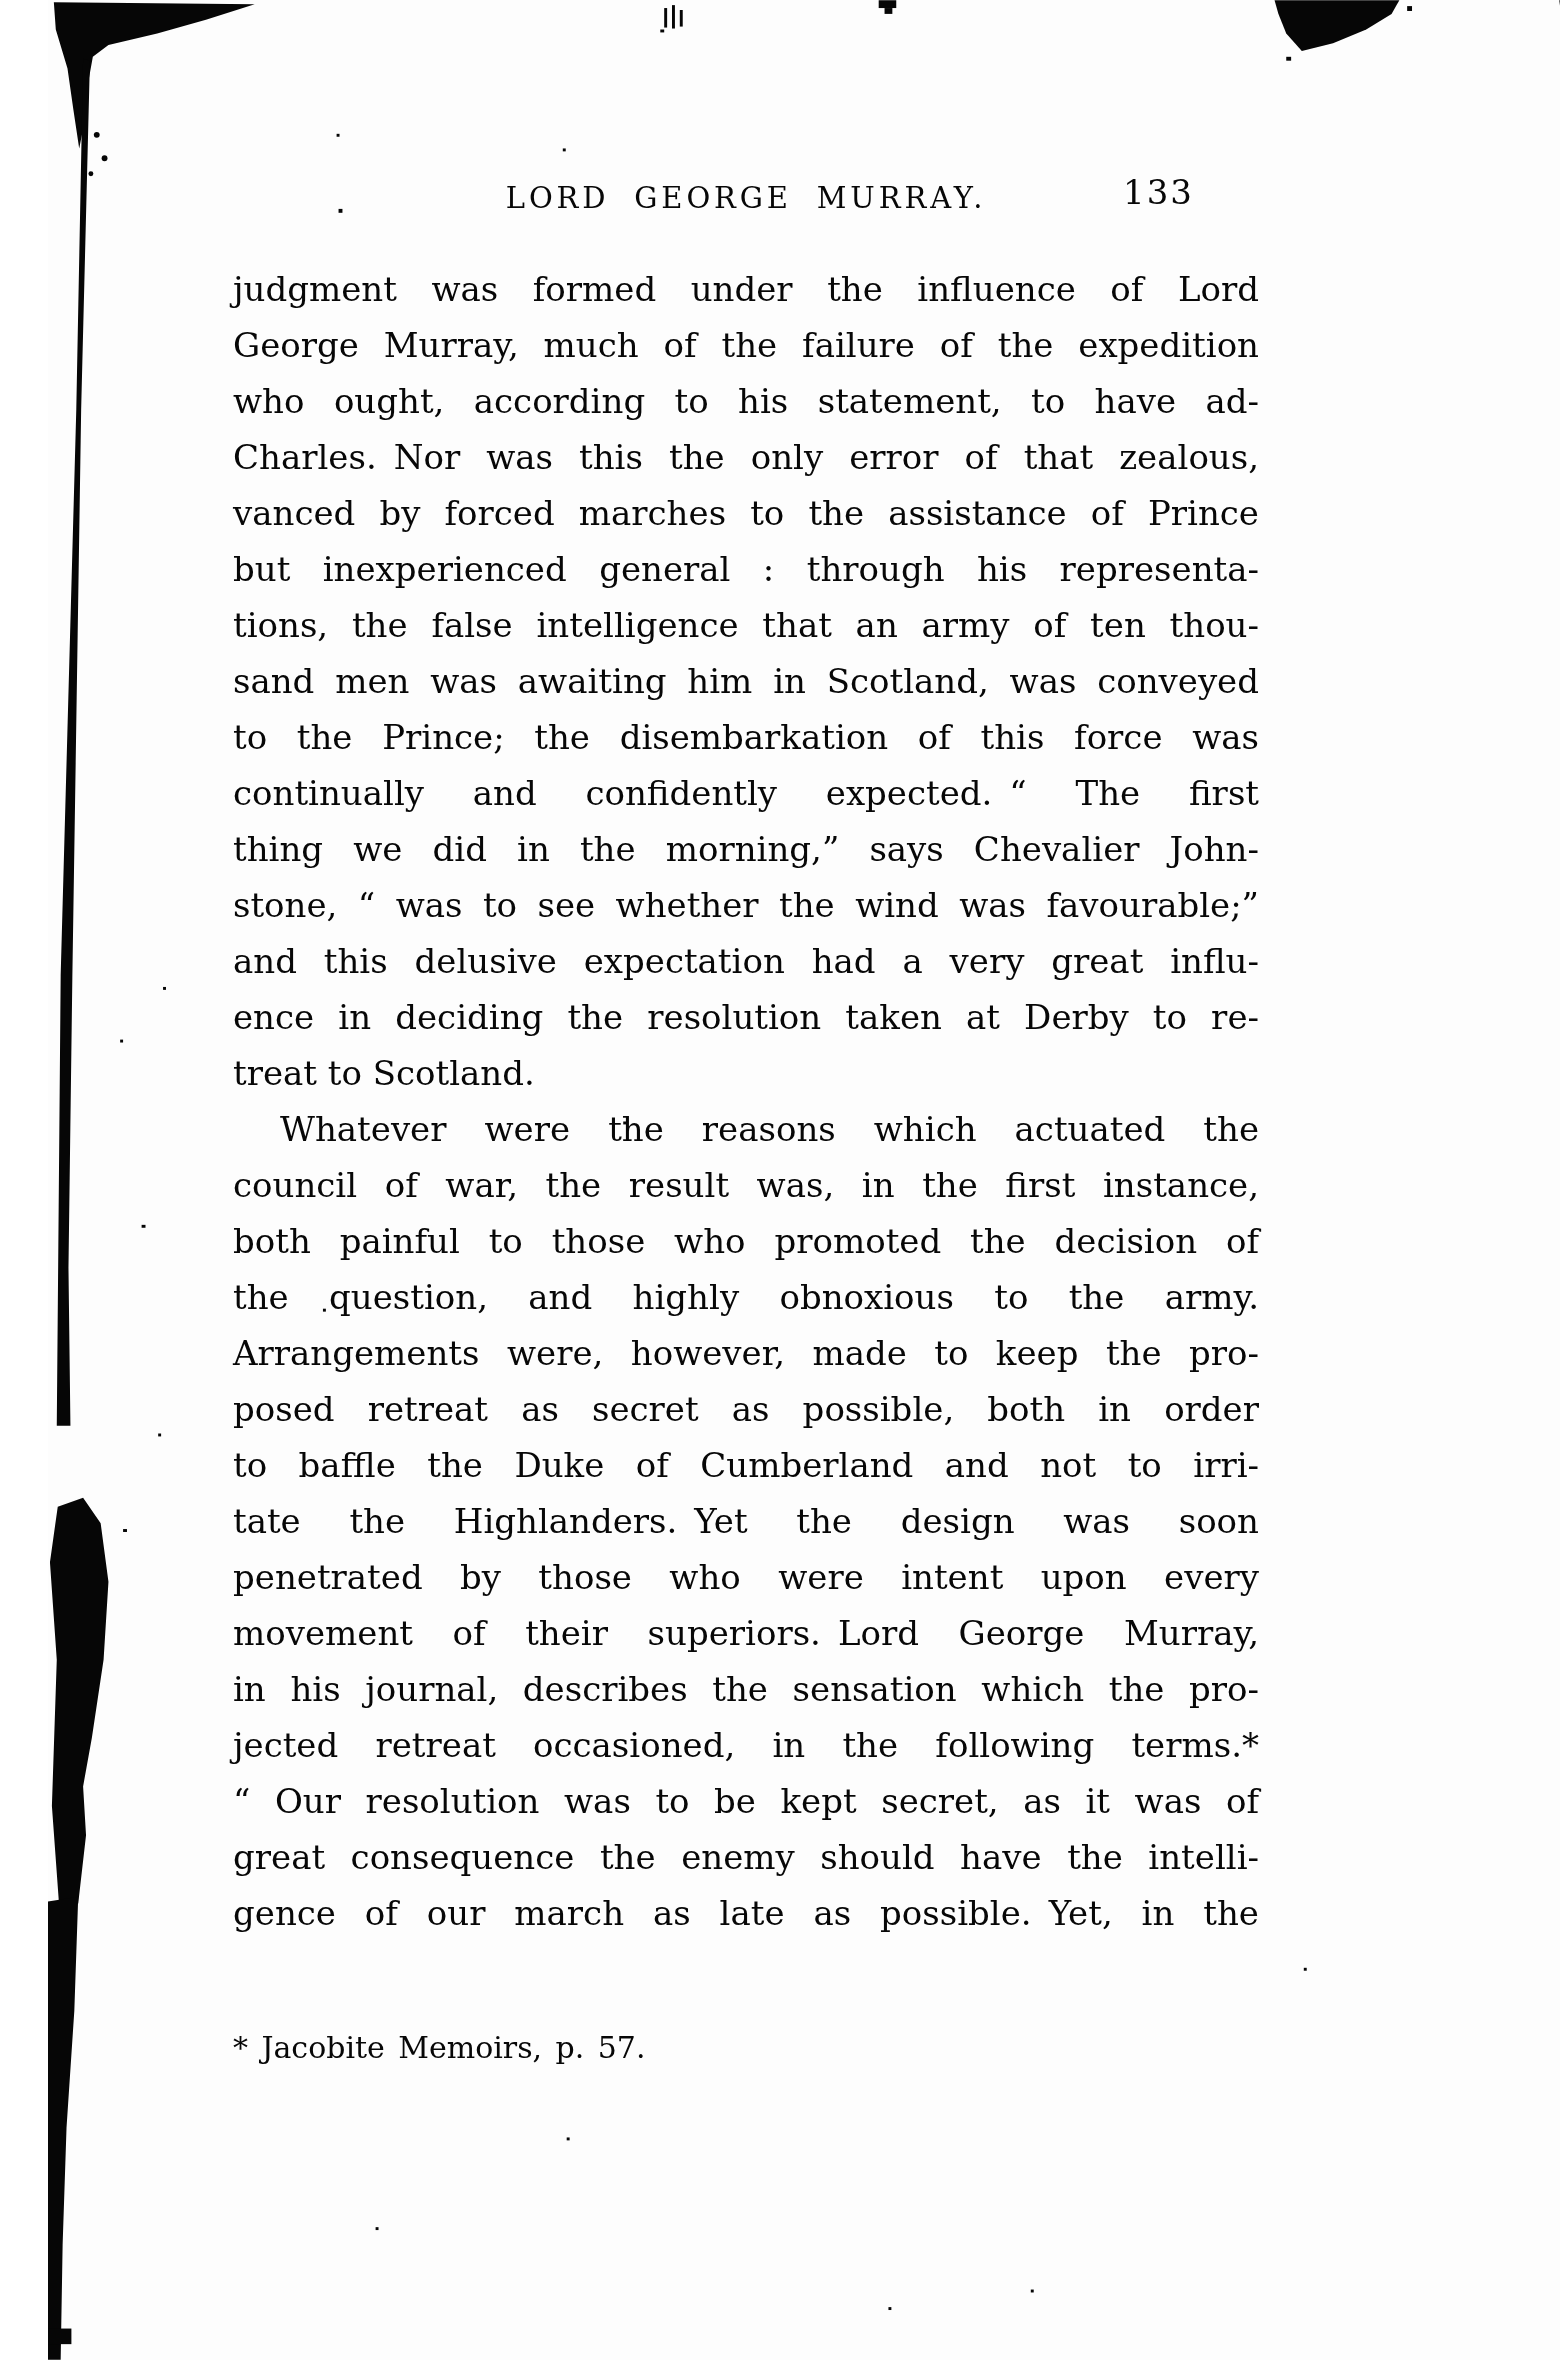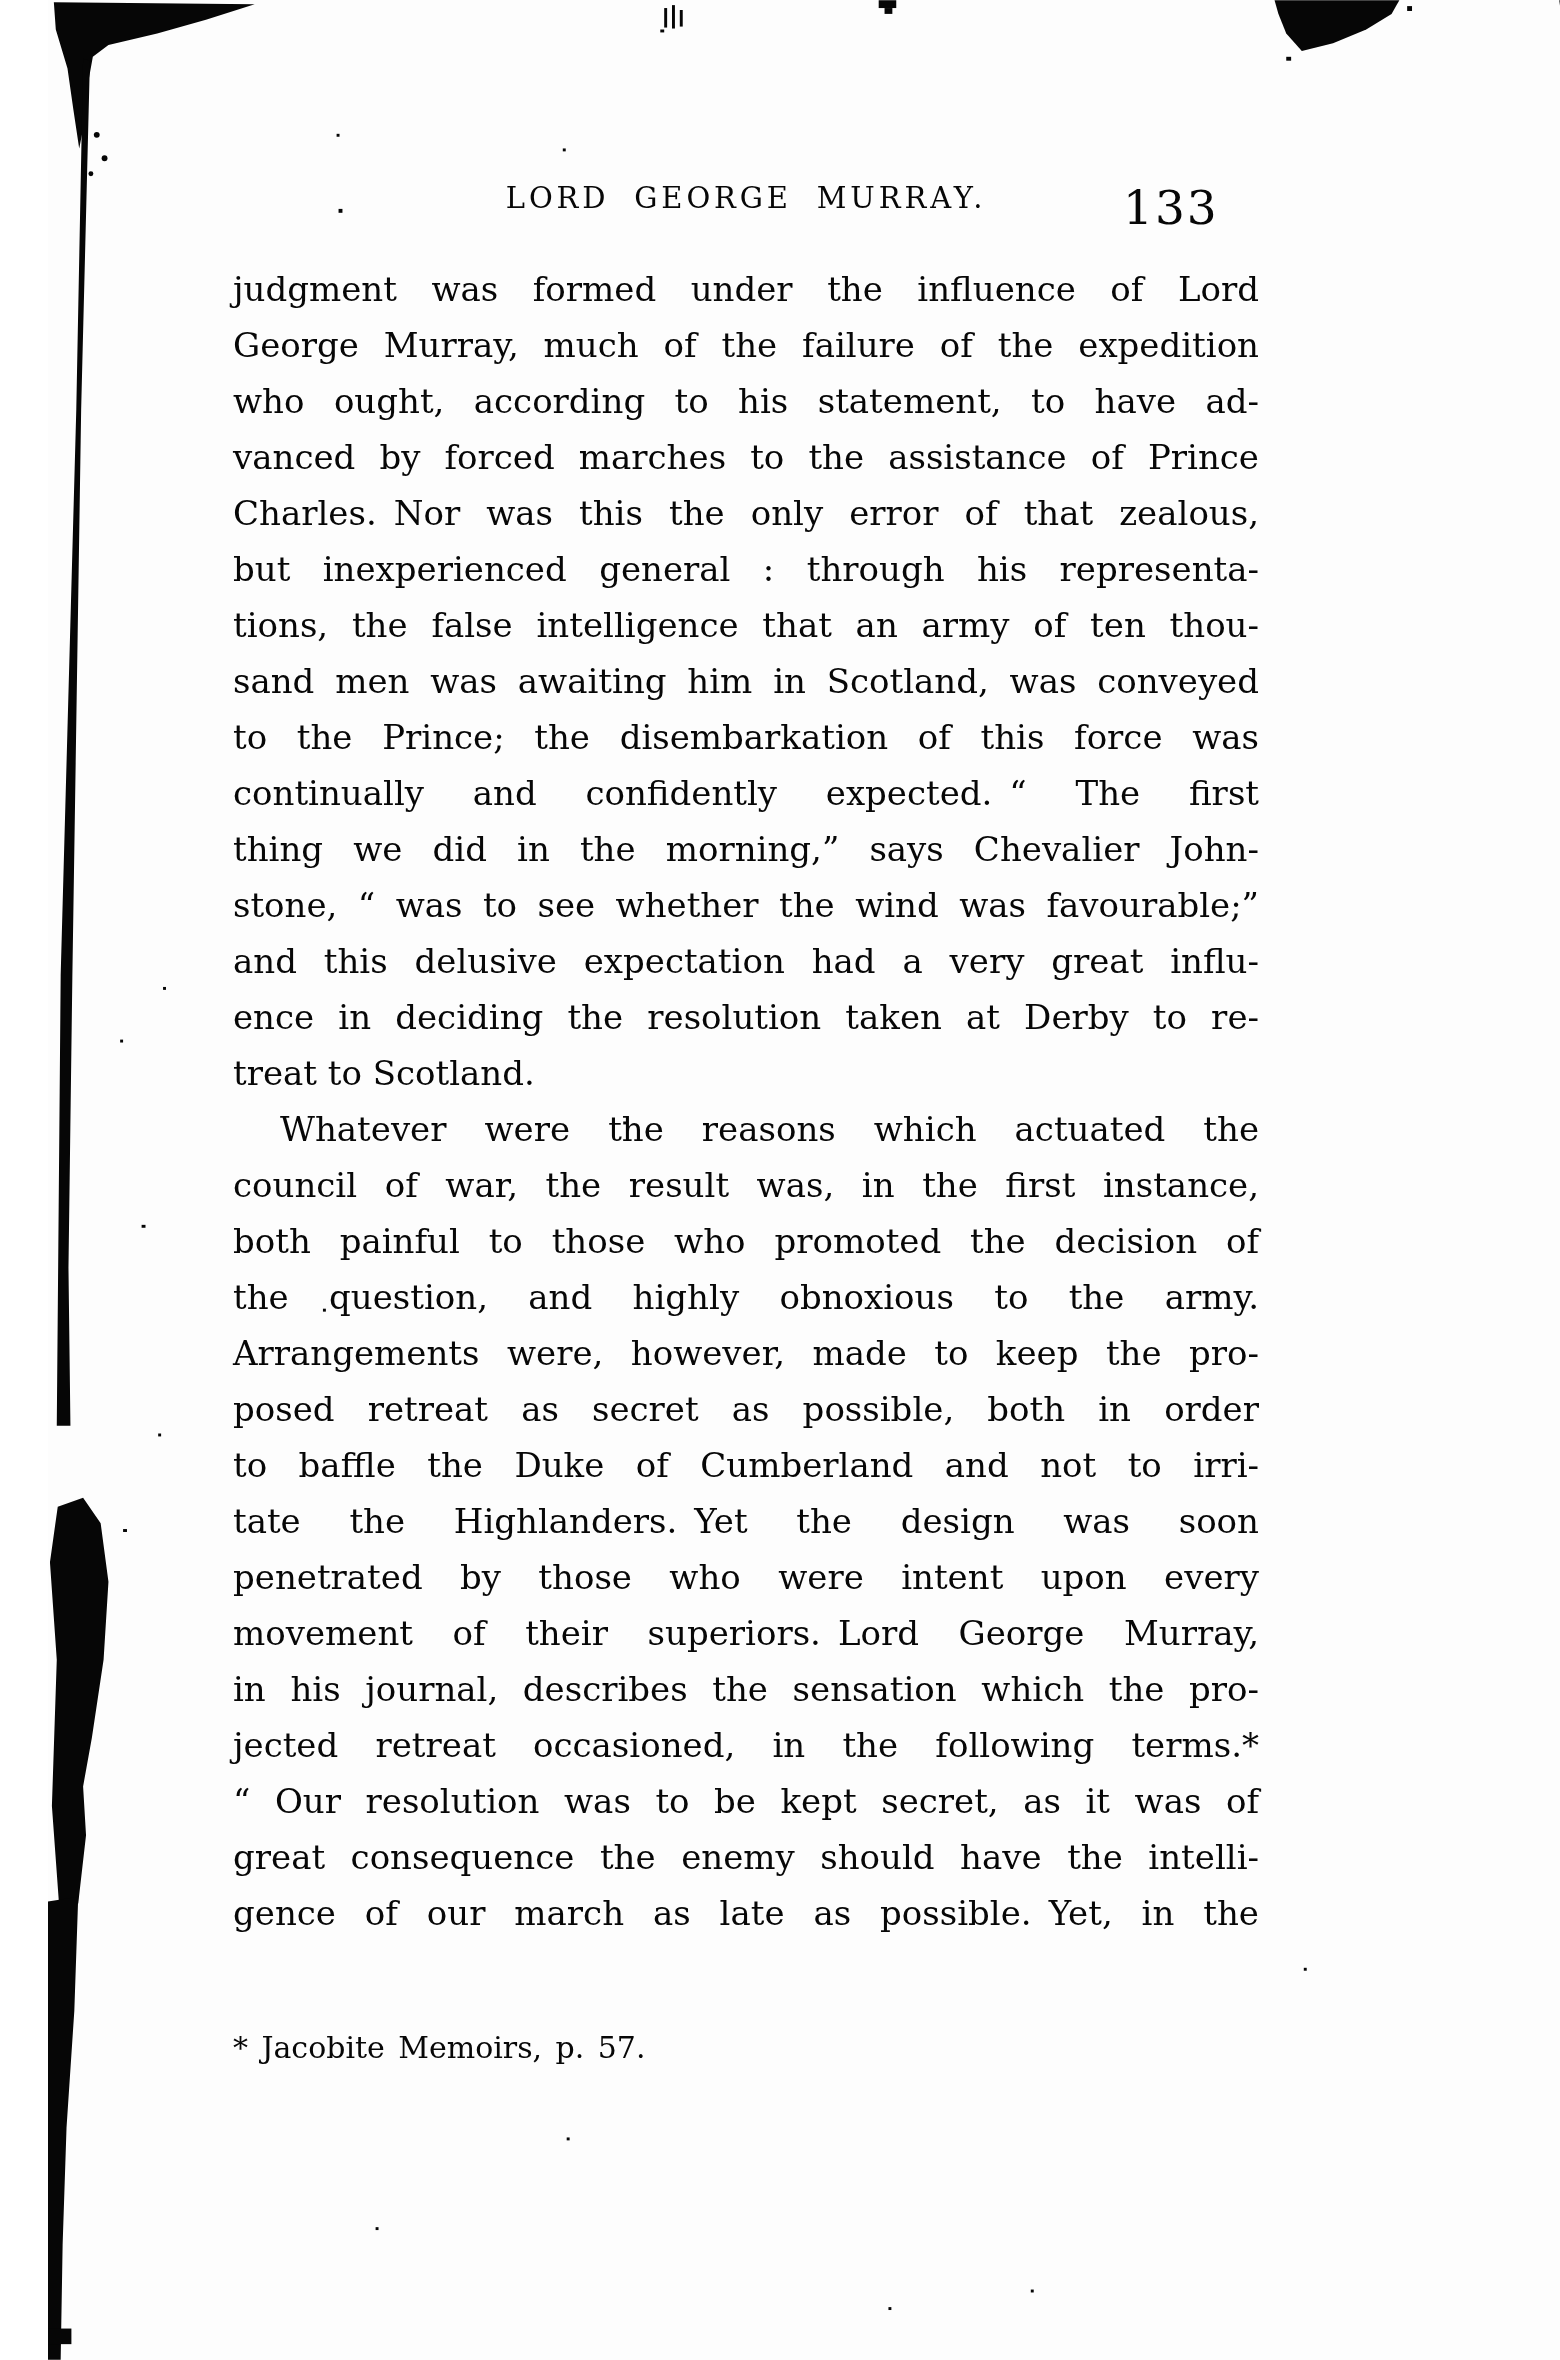--- a/index.html
+++ b/index.html
@@ -12,22 +12,22 @@
     overflow:hidden;
     margin-left:48px;
   }
   .running-title{
     position:absolute;top:181px;left:185px;width:1026px;
     text-align:center;
     font-size:29px;letter-spacing:3.9px;word-spacing:11.7px;
     white-space:nowrap;
   }
   .page-num{
-    position:absolute;top:180px;left:1075px;
-    font-size:47px;letter-spacing:2px;
+    position:absolute;top:172px;left:1075px;
+    font-size:34px;letter-spacing:2px;
   }
   .body-text{
     position:absolute;top:261px;left:185px;width:1026px;
     font-size:34px;line-height:56px;
   }
   .line{
     text-align:justify;
     text-align-last:justify;
     height:56px;
     overflow:visible;
@@ -48,22 +48,22 @@
 <div class="page">
 
   <div class="running-title">LORD GEORGE MURRAY.</div>
 
   <div class="page-num">133</div>
 
   <div class="body-text" id="body-lines">
       <div class="line">judgment was formed under the influence of Lord</div>
       <div class="line">George Murray, much of the failure of the expedition</div>
       <div class="line">who ought, according to his statement, to have ad-</div>
+      <div class="line">Charles. Nor was this the only error of that zealous,</div>
       <div class="line">vanced by forced marches to the assistance of Prince</div>
-      <div class="line">Charles. Nor was this the only error of that zealous,</div>
       <div class="line">but inexperienced general : through his representa-</div>
       <div class="line">tions, the false intelligence that an army of ten thou-</div>
       <div class="line">sand men was awaiting him in Scotland, was conveyed</div>
       <div class="line">to the Prince; the disembarkation of this force was</div>
       <div class="line">continually and confidently expected. “ The first</div>
       <div class="line">thing we did in the morning,” says Chevalier John-</div>
       <div class="line">stone, “ was to see whether the wind was favourable;”</div>
       <div class="line">and this delusive expectation had a very great influ-</div>
       <div class="line">ence in deciding the resolution taken at Derby to re-</div>
       <div class="line no-just">treat to Scotland.</div>

